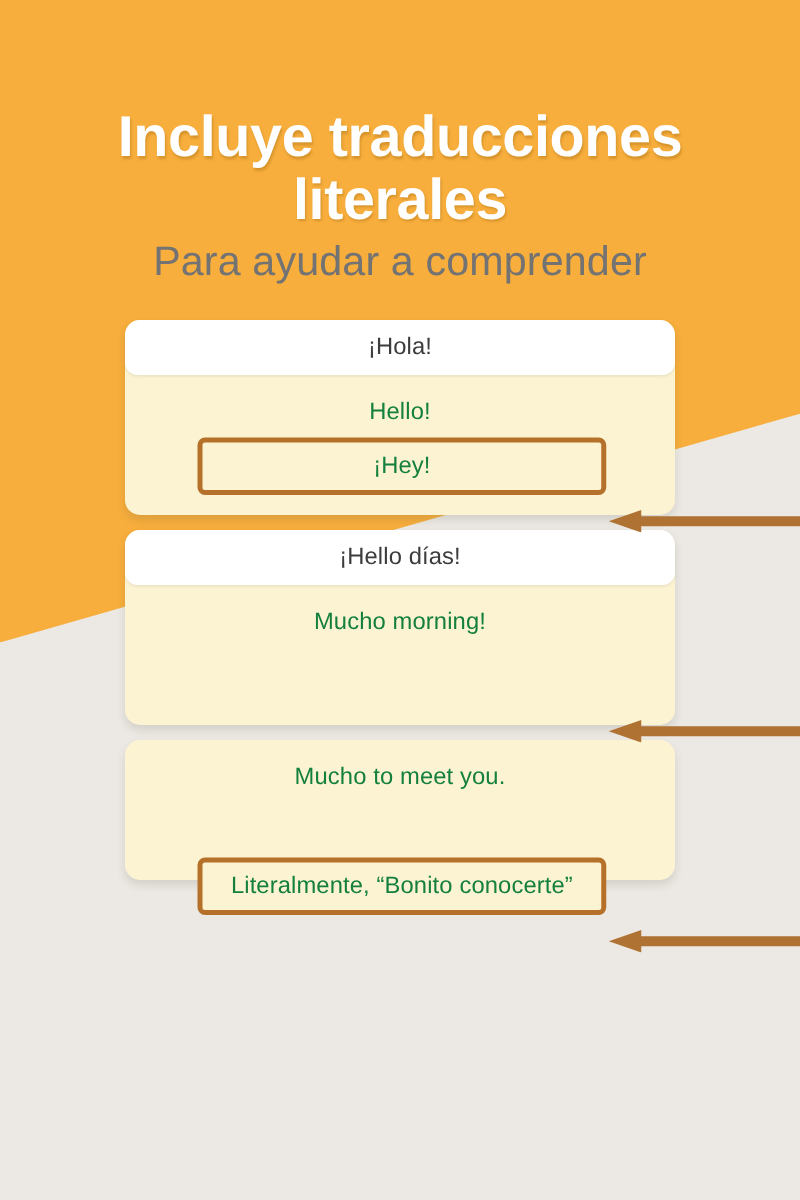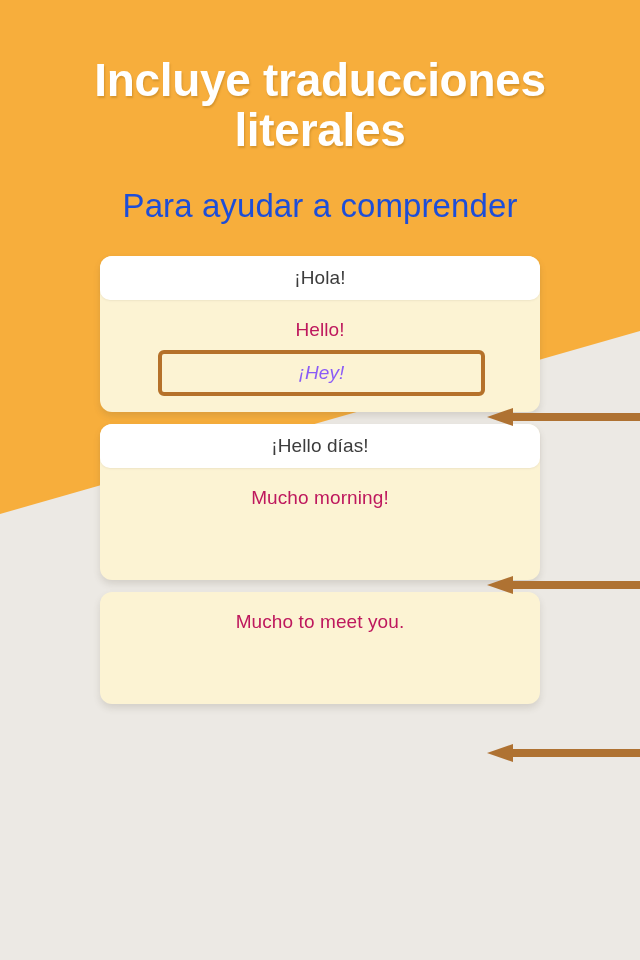--- a/index.html
+++ b/index.html
@@ -25,36 +25,36 @@
   }
 
   
   #header {
     position:absolute; left:0; top:0;
     width:640px;
     text-align:center;
     z-index:4;
   }
   #title {
-    margin-top:56px;
+    margin-top:85px;
     font-family:"Liberation Sans Narrow","Liberation Sans", sans-serif;
     font-size:46px;
     font-weight:bold;
     line-height:1.08;
     color:#FFFFFF;
     letter-spacing:-0.3px;
     text-shadow:1px 2px 2px rgba(140,90,10,0.30);
     padding:0 44px;
   }
   #subtitle {
-    margin-top:32px;
+    margin-top:6px;
     font-family:"Liberation Sans Narrow","Liberation Sans", sans-serif;
     font-size:33px;
     font-weight:normal;
-    color:#1d4ed8;
+    color:#737373;
     letter-spacing:0.1px;
   }
 
   
   #cards {
     position:absolute;
     left:100px; top:256px;
     width:508px;
     z-index:3;
   }
@@ -87,39 +87,38 @@
     height:112px;
     position:relative;
     display:flex;
     flex-direction:column;
     align-items:center;
     justify-content:flex-start;
     padding-top:19px;
   }
   .translation {
     font-size:19px;
-    color:#be185d;
+    color:#15803d;
     letter-spacing:0.1px;
   }
 
   .literal-box {
     position:absolute;
     left:58px; top:94px;
     width:327px; height:46px;
     border:4px solid #B5712A;
     border-radius:6px;
     background:#FCF3D3;
     display:flex;
     align-items:center;
     justify-content:center;
   }
   .literal-text {
     font-size:19px;
-    font-style:italic;
-    color:#8b5cf6;
+    color:#15803d;
     white-space:nowrap;
     letter-spacing:0.1px;
   }
 
   
   .arrow {
     position:absolute;
     left:387px; top:108px;
     width:178px; height:18px;
     z-index:6;
@@ -176,20 +175,23 @@
         <svg width="178" height="18" viewBox="0 0 178 18">
           <path d="M0 9 L26 0 L26 5 L178 5 L178 13 L26 13 L26 18 Z" fill="#AF7232"></path>
         </svg>
       </div>
     </div>
 
     <div class="card">
       <div class="card-body">
         <span class="translation">Mucho to meet you.</span>
       </div>
+      <div class="literal-box">
+        <span class="literal-text">Literalmente, “Bonito conocerte”</span>
+      </div>
       <div class="arrow">
         <svg width="178" height="18" viewBox="0 0 178 18">
           <path d="M0 9 L26 0 L26 5 L178 5 L178 13 L26 13 L26 18 Z" fill="#AF7232"></path>
         </svg>
       </div>
     </div>
 
   </div>
 </div>
 

